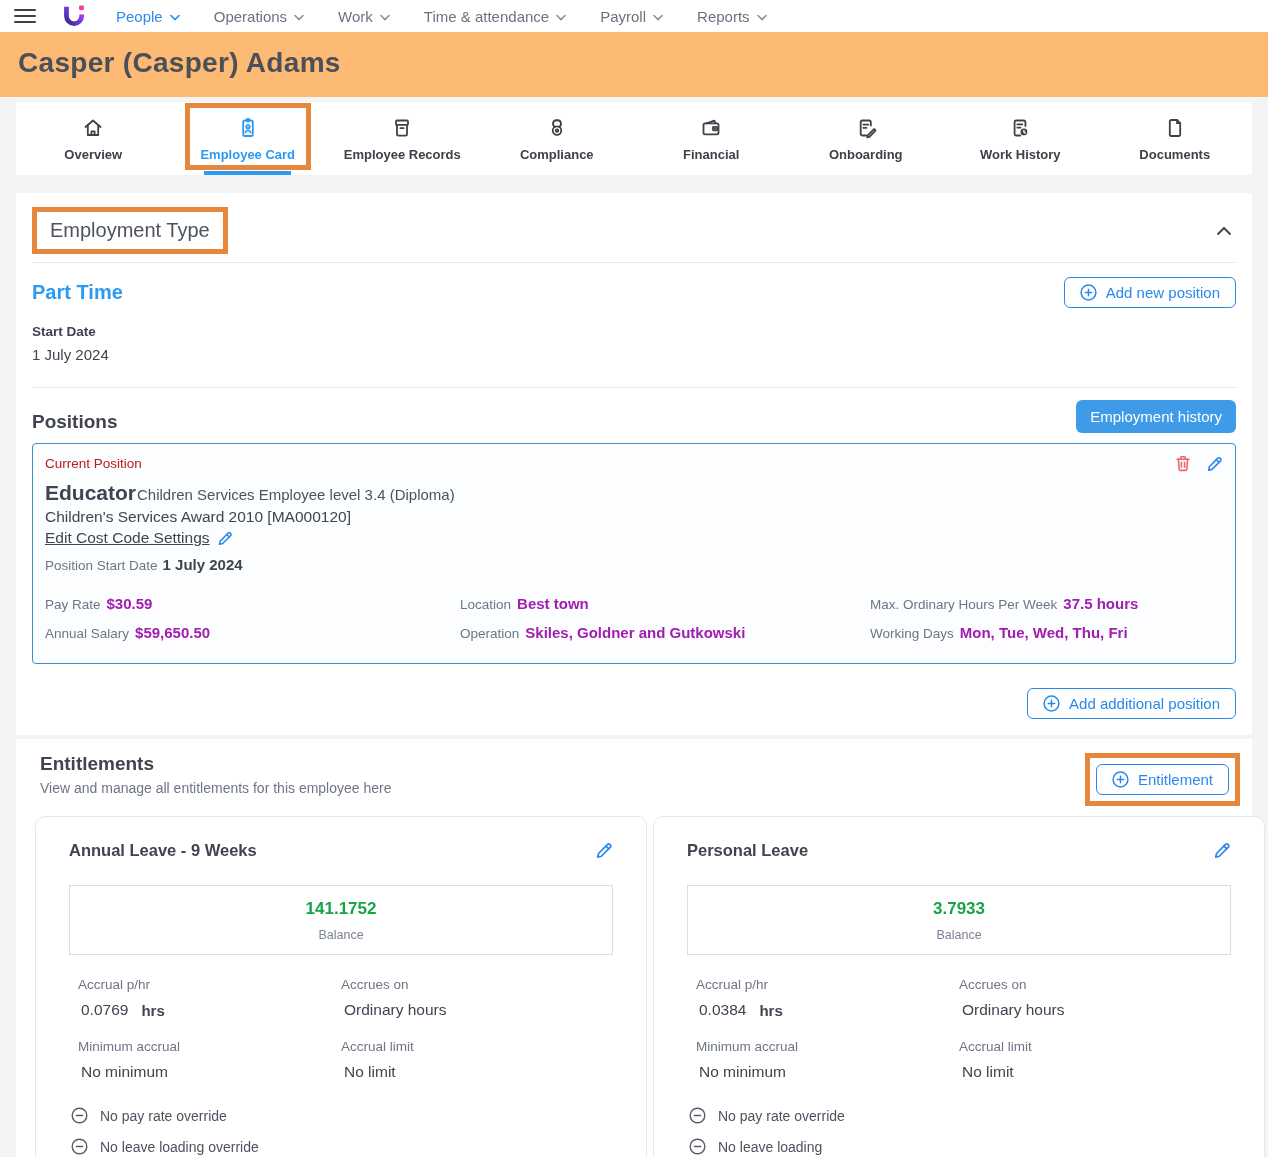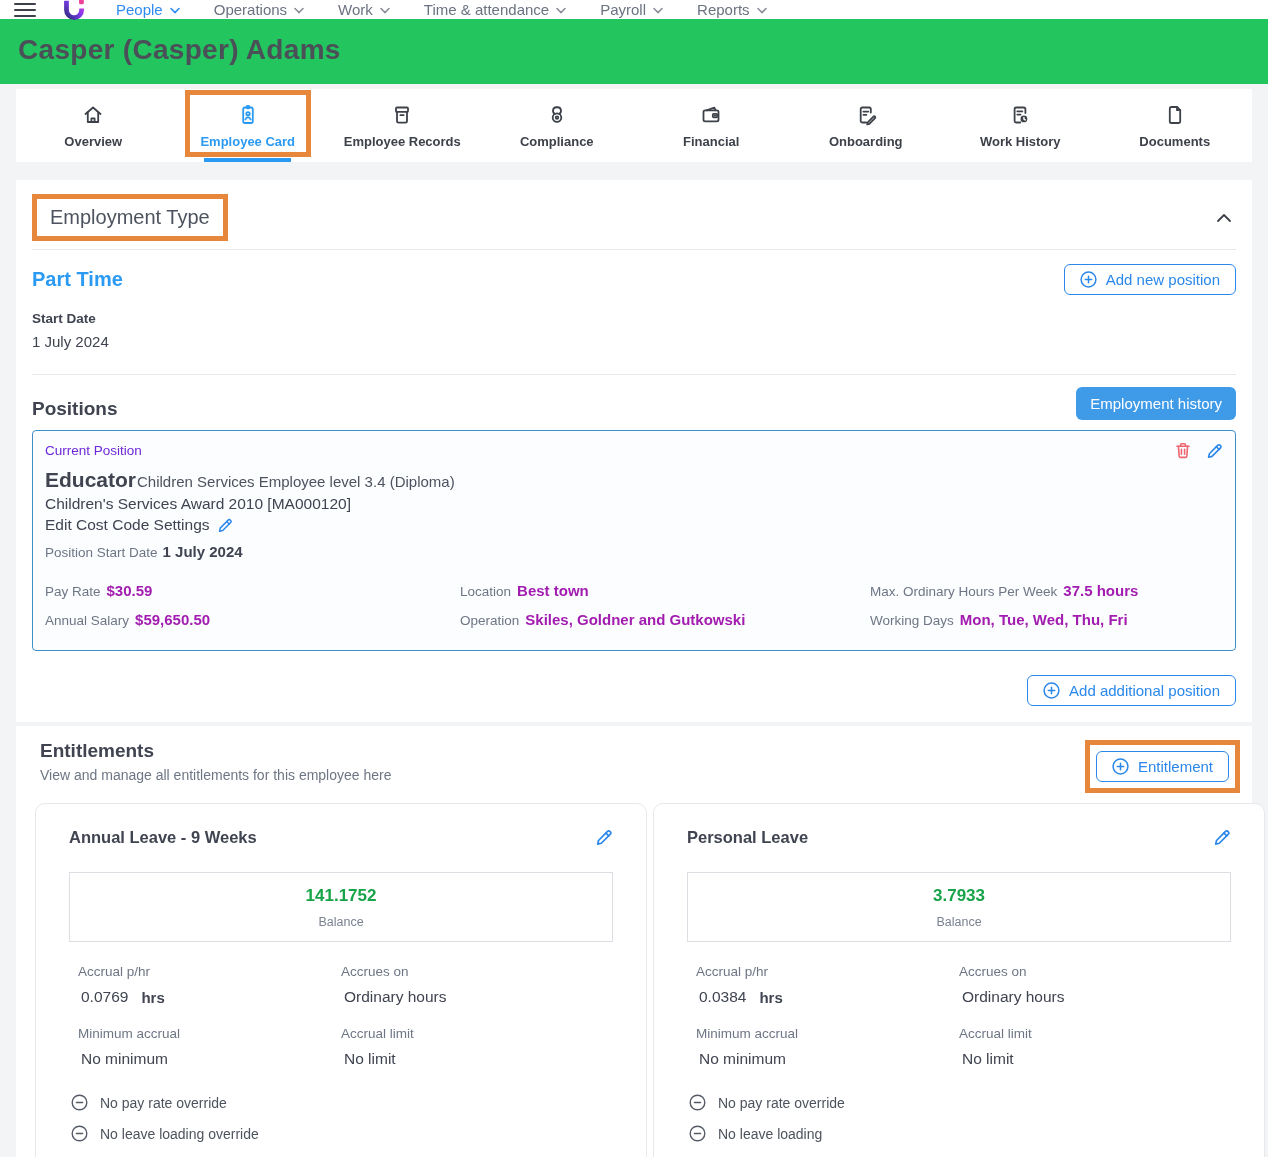--- a/index.html
+++ b/index.html
@@ -4,34 +4,34 @@
 <style>
   * { box-sizing: border-box; margin: 0; padding: 0; }
   html, body { width: 1268px; height: 1157px; overflow: hidden; }
   body {
     font-family: "Liberation Sans", sans-serif;
     background: #f3f4f6;
     color: #3f4450;
   }
   
   .topnav {
-    height: 19px; background: #ffffff; display: flex; align-items: center;
+    height: 32px; background: #ffffff; display: flex; align-items: center;
     padding: 0 14px; gap: 10px;
   }
   .hamburger { width: 22px; height: 22px; display: flex; flex-direction: column;
     justify-content: center; gap: 4px; cursor: pointer; }
   .hamburger span { display: block; height: 2px; background: #3d4149; border-radius: 1px; }
   .logo { width: 26px; height: 26px; margin-left: 14px; display: flex; align-items: center; }
   .navitems { display: flex; align-items: center; gap: 34px; margin-left: 20px; }
   .navitem { display: flex; align-items: center; gap: 7px; font-size: 15px;
     font-weight: 500; color: #6b7280; cursor: pointer; }
   .navitem.active { color: #2f8af0; }
   .navitem svg { margin-top: 2px; }
   
-  .title-band { padding: 15px 18px 18px 18px; background: #22c55e; }
+  .title-band { padding: 15px 18px 18px 18px; background: #fdba74; }
   .page-title { font-size: 28px; font-weight: 700; color: #4b4f58; letter-spacing: 0.3px; }
   
   .tabbar { background: #ffffff; margin: 5px 16px 0 16px; height: 73px;
     display: flex; align-items: stretch; }
   .tab { flex: 1; display: flex; flex-direction: column; align-items: center;
     justify-content: center; gap: 7px; position: relative; cursor: pointer; }
   .tab .tlabel { font-size: 13px; font-weight: 700; color: #3d4149; }
   .tab .ticon { height: 24px; display: flex; align-items: center; color: #3d4149; }
   .tab.active .tlabel, .tab.active .ticon { color: #2b9af3; }
   .tab.active::after { content: ""; position: absolute; bottom: 0; left: 22%; right: 22%;
@@ -58,29 +58,29 @@
     cursor: pointer; font-family: inherit; }
   .btn-filled { display: inline-flex; align-items: center; border: none;
     background: #3f9be8; color: #ffffff; border-radius: 6px; padding: 8px 14px;
     font-size: 15px; font-weight: 500; cursor: pointer; font-family: inherit; }
   .orange-frame-btn { display: inline-block; border: 5px solid #e7873b; padding: 6px; }
   
   .positions-head { margin-top: 12px; align-items: flex-end; }
   .sec-h2 { font-size: 19px; font-weight: 700; color: #3f4450; }
   .position-card { margin-top: 10px; background: #fbfdff; border: 1px solid #3e8ec9;
     border-radius: 4px; padding: 11px 12px 22px 12px; }
-  .pos-badge { font-size: 13.5px; color: #6d28d9; }
+  .pos-badge { font-size: 13.5px; color: #b91c1c; }
   .pos-icons { display: flex; gap: 16px; align-items: center; }
   .icon-btn { cursor: pointer; display: inline-flex; align-items: center; }
   .pos-title-line { margin-top: 9px; display: flex; align-items: baseline; gap: 1px; }
   .pos-title { font-size: 21px; font-weight: 700; color: #3f4450; }
   .pos-subtitle { font-size: 15px; color: #4d535e; }
   .pos-award { font-size: 15.5px; font-weight: 500; color: #3f4450; margin-top: 3px; }
   .pos-editcc { font-size: 15.5px; font-weight: 500; color: #3f4450; margin-top: 3px;
-    display: inline-flex; align-items: center; gap: 8px; cursor: pointer; }
+    display: inline-flex; align-items: center; gap: 8px; cursor: pointer; text-decoration: underline; }
   .pos-startdate { margin-top: 9px; font-size: 13.5px; color: #6e7685; }
   .pos-startdate b { font-size: 15px; color: #3f4450; font-weight: 700; margin-left: 5px; }
   .pos-grid { margin-top: 22px; display: grid; grid-template-columns: 415px 410px 1fr;
     row-gap: 12px; }
   .field { font-size: 13.5px; color: #6e7685; }
   .field b { font-size: 15px; color: #a21caf; font-weight: 700; margin-left: 6px; }
   .add-pos-row { display: flex; justify-content: flex-end; margin-top: 24px; }
   
   .ent-header { display: flex; justify-content: space-between; align-items: flex-start;
     padding: 2px 0 2px 14px; }

